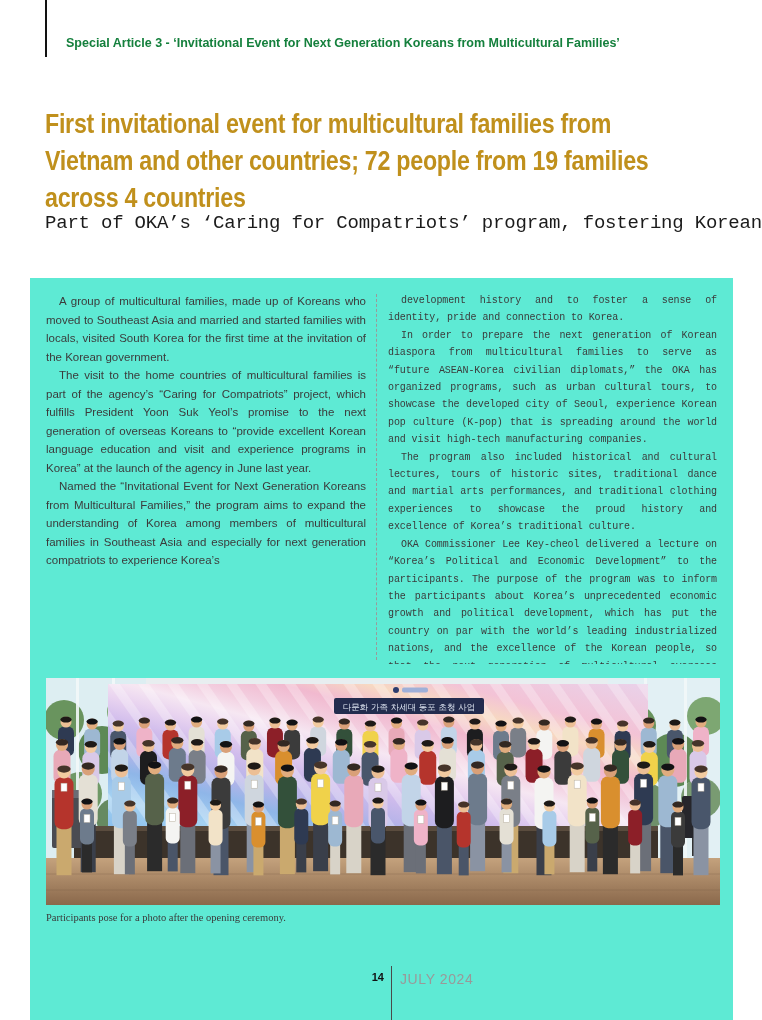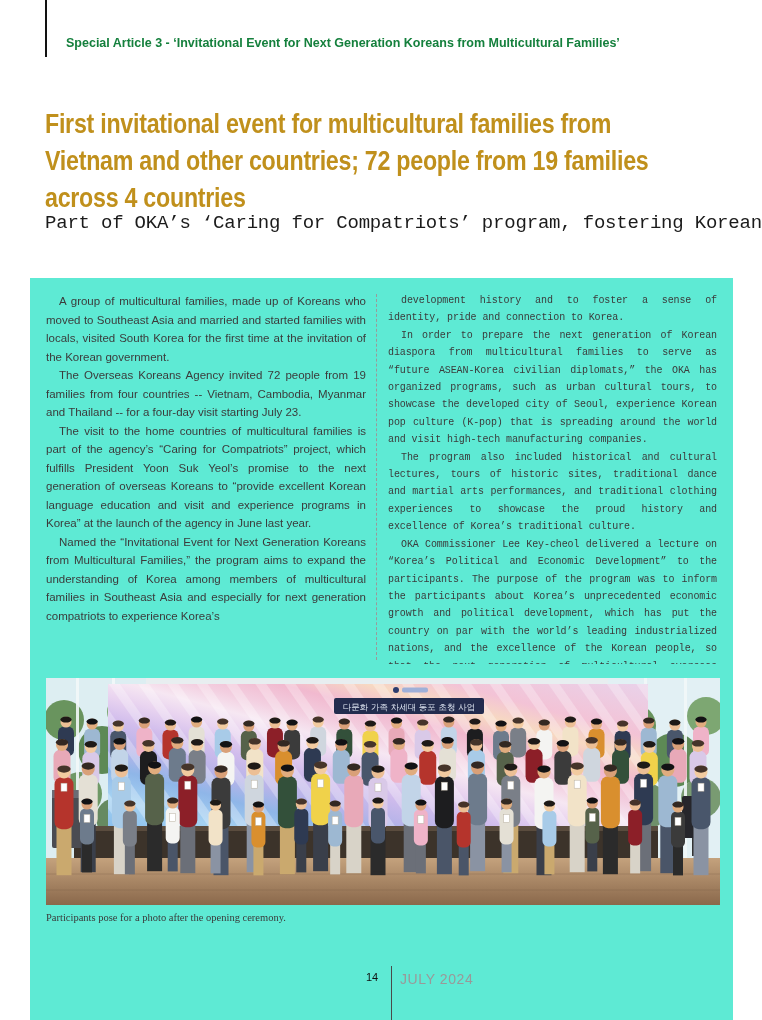--- a/index.html
+++ b/index.html
@@ -26,22 +26,22 @@
   .col p{margin:0;text-align:justify;text-indent:13px;color:#3b3b3b;}
   .col-left p{font-size:11.5px;line-height:18.5px;}
   .col-right p{font-size:10px;line-height:17.4px;letter-spacing:-.1px;font-family:Liberation Mono, monospace;}
   .col-divider{position:absolute;left:330px;top:2px;height:366px;width:0;border-left:1px dashed #9a9a9a;}
   
   .photo{position:absolute;left:16px;top:400px;width:674px;height:227px;overflow:hidden;}
   .photo svg{display:block;}
   .caption{position:absolute;left:16px;top:634px;font-size:10.5px;color:#3a3a3a;font-family:Liberation Serif, serif;}
   
   .footer-rule{position:absolute;left:391px;top:966px;width:1px;height:54px;background:#4a4a4a;}
-  .pagenum{position:absolute;left:360px;top:971px;width:24px;text-align:center;
-    font-size:11px;font-weight:normal;color:#111;}
+  .pagenum{position:absolute;left:360px;top:971px;width:24px;text-align:right;
+    font-size:11px;font-weight:bold;color:#111;}
   .issue{position:absolute;left:400px;top:971px;font-size:14px;color:#999;letter-spacing:.6px;}
 </style>
 </head>
 <body>
 
 <div>
 
   <div class="kicker-bar"></div>
   <div class="kicker">Special Article 3 - ‘Invitational Event for Next Generation Koreans from Multicultural Families’</div>
 
@@ -49,21 +49,20 @@
     <div>First invitational event for multicultural families from</div>
     <div>Vietnam and other countries; 72 people from 19 families</div>
     <div>across 4 countries</div>
   </h1>
   <div class="subtitle">Part of OKA’s ‘Caring for Compatriots’ program, fostering Korean identity and pride</div>
 
   <div class="article">
     <div class="columns">
       <div class="col col-left">
           <p>A group of multicultural families, made up of Koreans who moved to Southeast Asia and married and started families with locals, visited South Korea for the first time at the invitation of the Korean government.</p>
-          <p>The Overseas Koreans Agency invited 72 people from 19 families from four countries -- Vietnam, Cambodia, Myanmar and Thailand -- for a four-day visit starting July 23.</p>
           <p>The visit to the home countries of multicultural families is part of the agency’s “Caring for Compatriots” project, which fulfills President Yoon Suk Yeol’s promise to the next generation of overseas Koreans to “provide excellent Korean language education and visit and experience programs in Korea” at the launch of the agency in June last year.</p>
           <p>Named the “Invitational Event for Next Generation Koreans from Multicultural Families,” the program aims to expand the understanding of Korea among members of multicultural families in Southeast Asia and especially for next generation compatriots to experience Korea’s</p>
         </div>
       <div class="col-divider"></div>
       <div class="col col-right">
           <p>development history and to foster a sense of identity, pride and connection to Korea.</p>
           <p>In order to prepare the next generation of Korean diaspora from multicultural families to serve as “future ASEAN-Korea civilian diplomats,” the OKA has organized programs, such as urban cultural tours, to showcase the developed city of Seoul, experience Korean pop culture (K-pop) that is spreading around the world and visit high-tech manufacturing companies.</p>
           <p>The program also included historical and cultural lectures, tours of historic sites, traditional dance and martial arts performances, and traditional clothing experiences to showcase the proud history and excellence of Korea’s traditional culture.</p>
           <p>OKA Commissioner Lee Key-cheol delivered a lecture on “Korea’s Political and Economic Development” to the participants. The purpose of the program was to inform the participants about Korea’s unprecedented economic growth and political development, which has put the country on par with the world’s leading industrialized nations, and the excellence of the Korean people, so that the next generation of multicultural overseas Koreans can develop a sense of identity and pride as Koreans.</p>
         </div>

